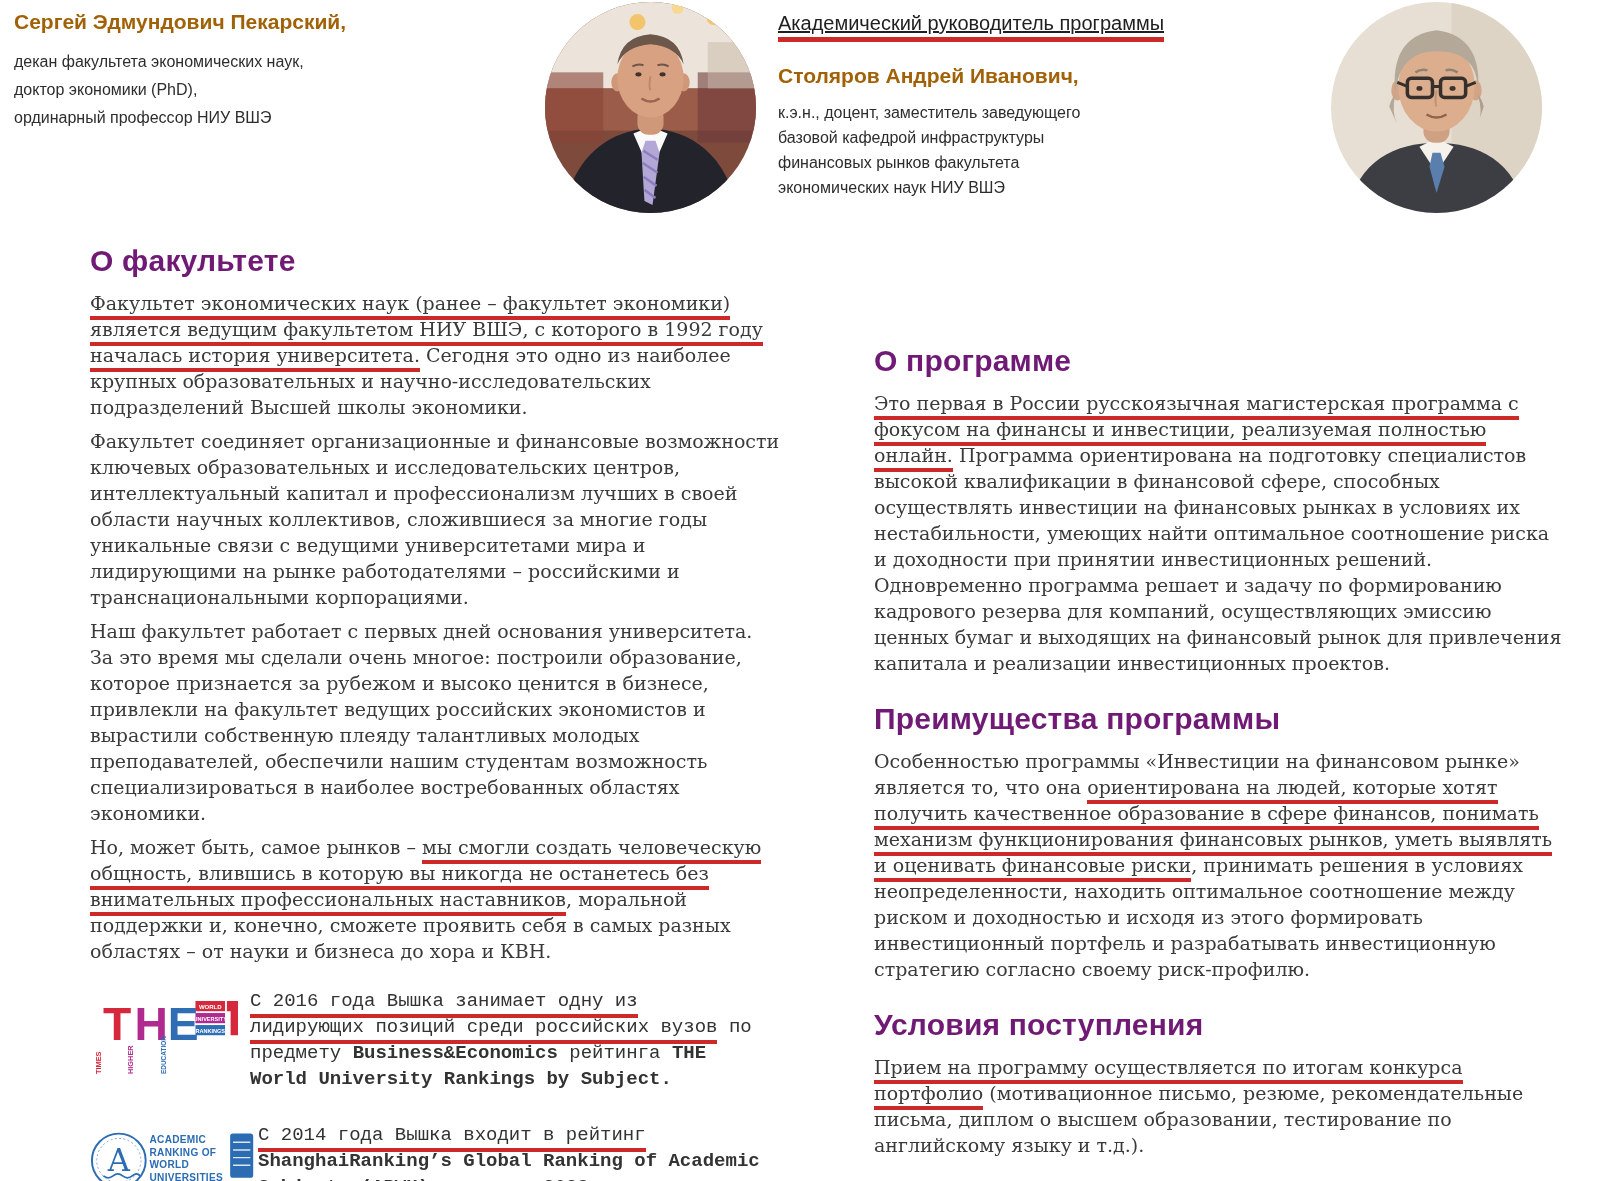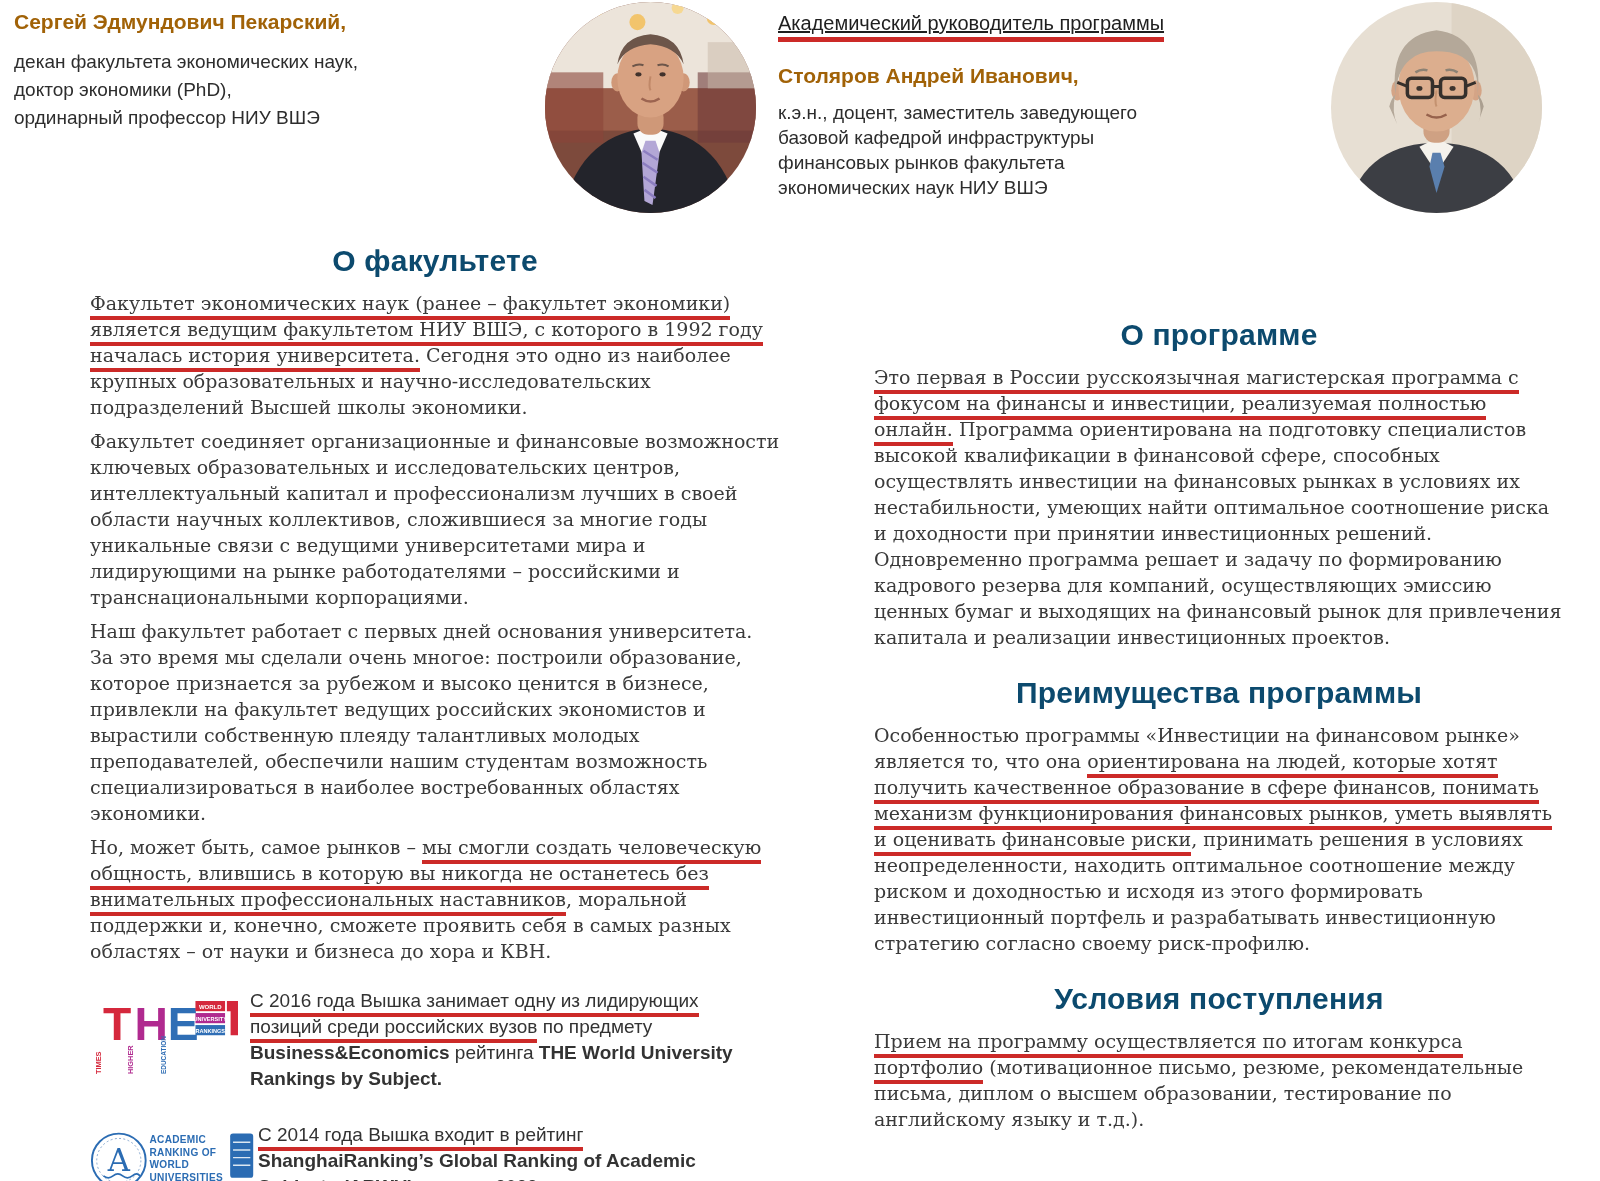--- a/index.html
+++ b/index.html
@@ -6,49 +6,49 @@
   .page{position:relative;width:1600px;height:1181px;background:#ffffff;overflow:hidden;
         font-family:"Liberation Sans",sans-serif;color:#222;}
 
   
   .bio{position:absolute;}
   .bio-left{left:14px;top:10px;width:420px;}
   .bio-right{left:778px;top:12px;width:545px;}
   .bio-name{font-weight:bold;font-size:21px;color:#a16207;}
   .bio-left .bio-name{margin-bottom:14px;}
   .bio-right .bio-name{margin:29px 0 12px 0;}
-  .bio-role{font-size:19px;line-height:28px;color:#2d2d2d;white-space:pre-line;}
+  .bio-role{font-size:16px;line-height:28px;color:#2d2d2d;white-space:pre-line;}
   .bio-right .bio-role{line-height:25px;}
   .bio-overline{font-size:20px;color:#1f1f1f;}
 
   .avatar{position:absolute;width:211px;height:211px;}
   .avatar-1{left:545px;top:2px;}
   .avatar-2{left:1331px;top:2px;}
   .avatar svg{display:block;width:100%;height:100%;}
 
   
   .col{position:absolute;}
   .col-left{left:90px;top:244px;width:690px;}
-  .col-right{left:874px;top:318px;width:690px;}
+  .col-right{left:874px;top:344px;width:690px;}
   .section-heading{font-family:"Liberation Sans",sans-serif;font-size:30px;font-weight:bold;
-                   color:#0c4a6e;margin:0 0 12px 0;letter-spacing:.2px;text-align:center;}
+                   color:#701a75;margin:0 0 12px 0;letter-spacing:.2px;}
   .gap-top{margin-top:26px;}
   .para{font-family:"DejaVu Serif",serif;font-size:19px;line-height:26px;color:#3a3a3a;
         margin:0 0 8px 0;text-align:left;}
 
   
   .u-red{border-bottom:4px solid #cc2a28;padding-bottom:2px;}
   .u-thick{border-bottom-width:5px;padding-bottom:3px;text-decoration:underline;}
   .b{font-weight:bold;}
 
   
   .rank-row{display:flex;align-items:flex-start;margin-top:24px;}
   .rank-row.second{margin-top:30px;}
   .logo-box{flex:0 0 160px;}
-  .rank-text{font-family:Liberation Sans, sans-serif;font-size:19px;line-height:26px;color:#333;width:505px;}
+  .rank-text{font-family:Liberation Mono, monospace;font-size:19px;line-height:26px;color:#333;width:505px;}
 </style>
 </head>
 <body>
 
 <div class="page">
 
   <div class="bio bio-left">
     <div class="bio-name">Сергей Эдмундович Пекарский,</div>
     <div class="bio-role">декан факультета экономических наук,
 доктор экономики (PhD),

